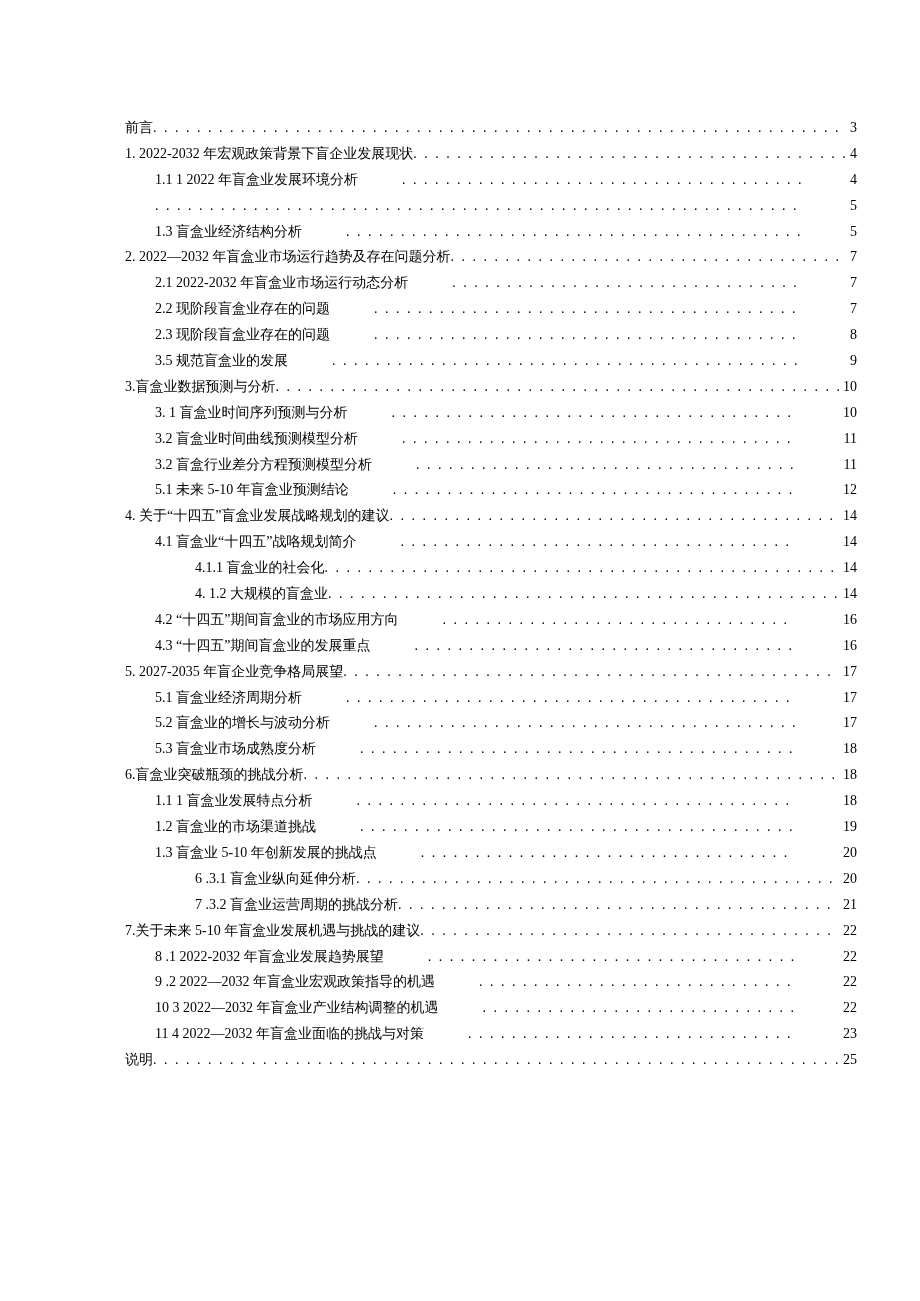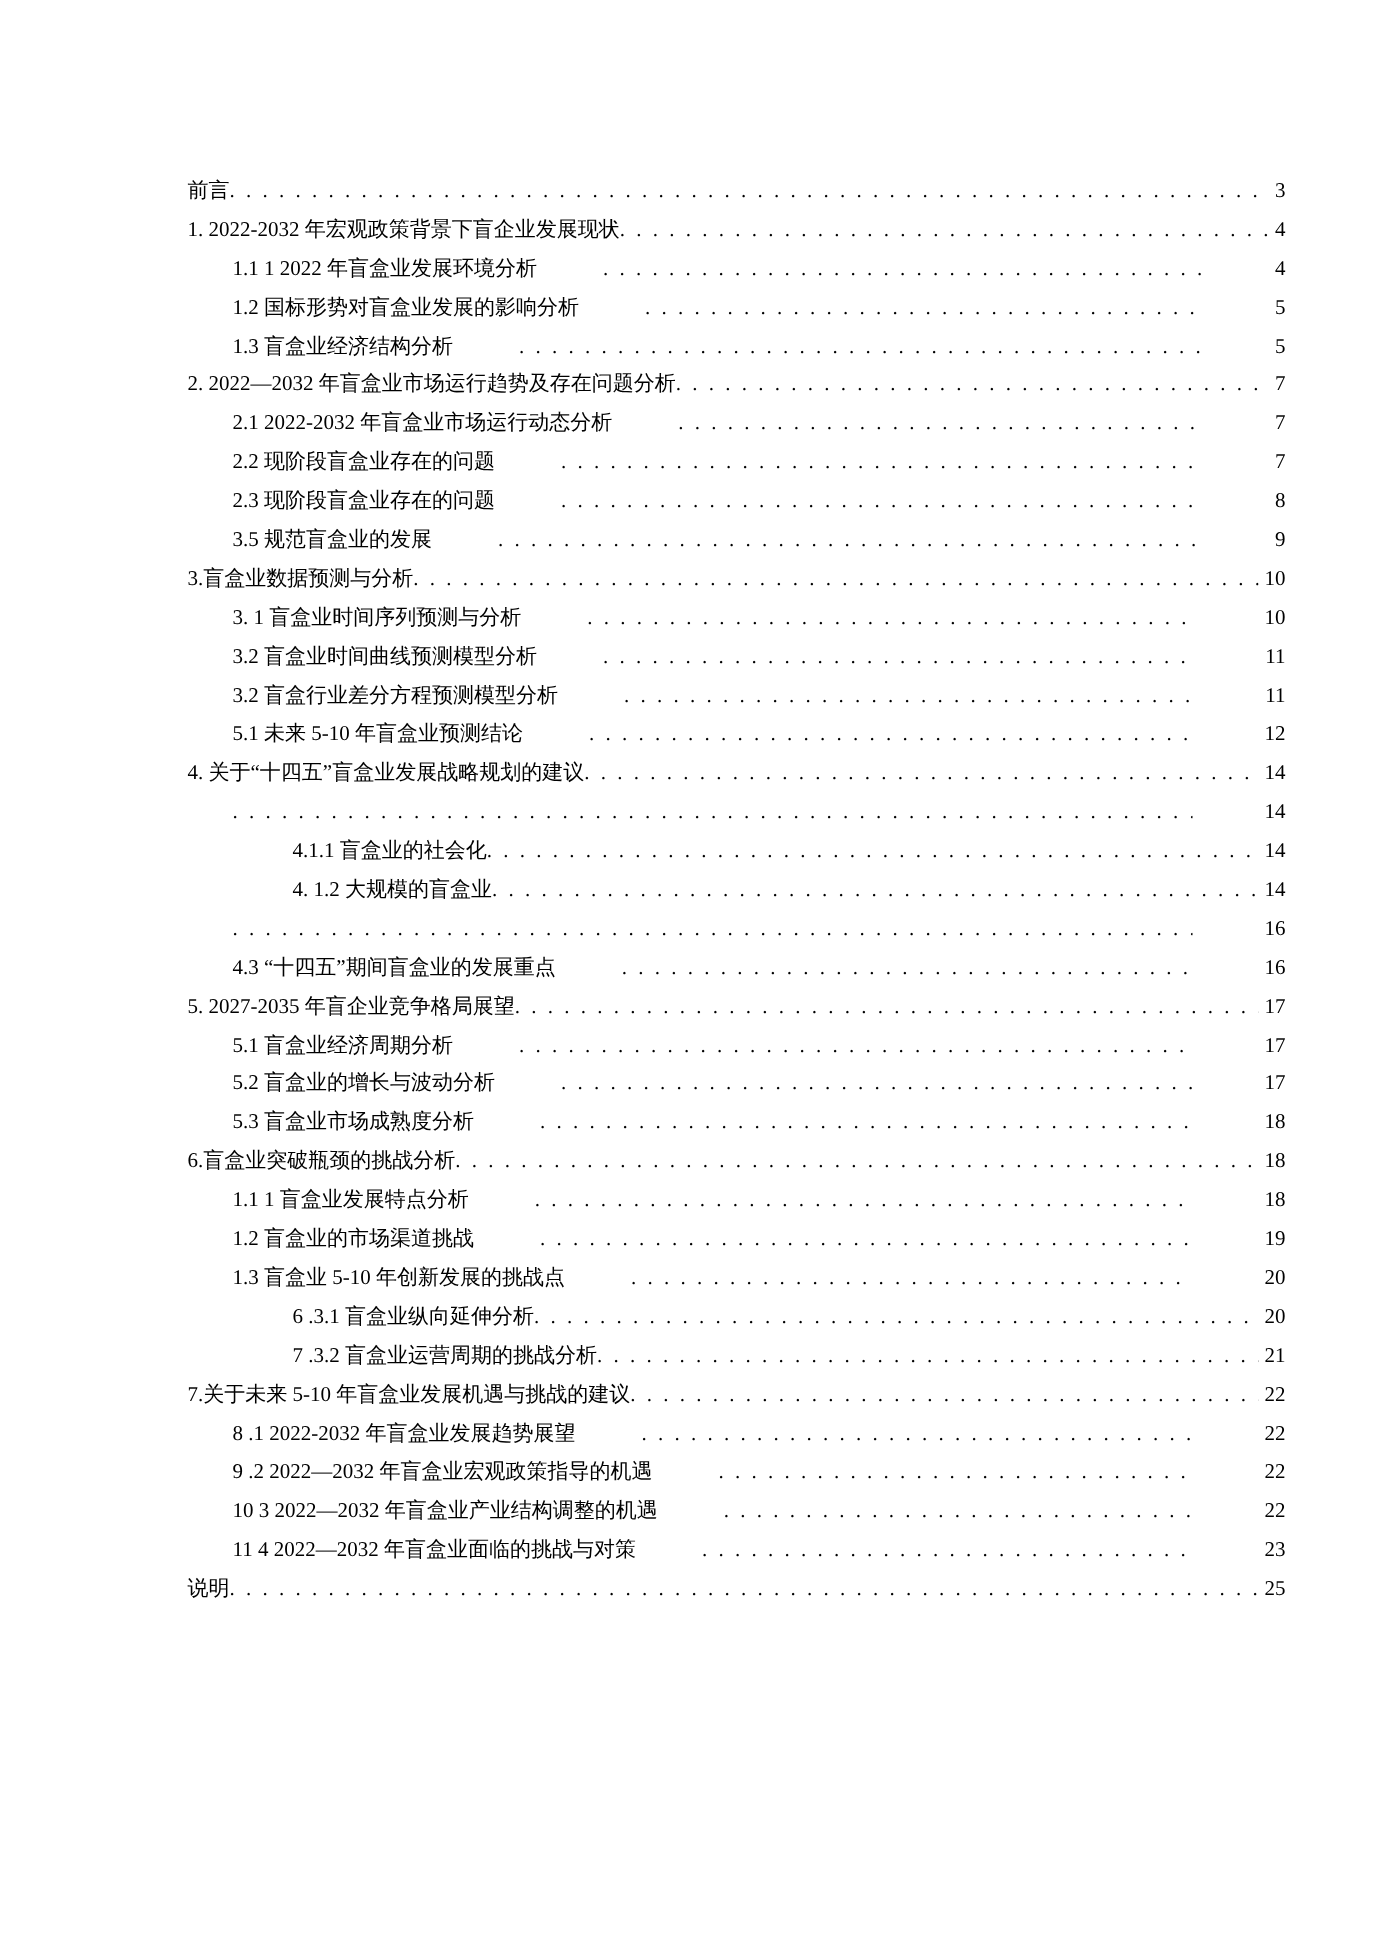--- a/index.html
+++ b/index.html
@@ -58,21 +58,20 @@
         <span class="toc-label">1.   2022-2032 年宏观政策背景下盲企业发展现状</span>
         <span class="toc-dots"></span>
         <span class="toc-page">4</span>
       </div>
       <div class="toc-row indent-1">
         <span class="toc-label">1.1 1 2022 年盲盒业发展环境分析</span>
         <span class="toc-dots"></span>
         <span class="toc-page">4</span>
       </div>
       <div class="toc-row indent-1">
-        <span class="toc-label">1.2     国标形势对盲盒业发展的影响分析</span>
         <span class="toc-dots"></span>
         <span class="toc-page">5</span>
       </div>
       <div class="toc-row indent-1">
         <span class="toc-label">1.3     盲盒业经济结构分析</span>
         <span class="toc-dots"></span>
         <span class="toc-page">5</span>
       </div>
       <div class="toc-row indent-0">
         <span class="toc-label">2.   2022—2032 年盲盒业市场运行趋势及存在问题分析</span>
@@ -123,34 +122,36 @@
         <span class="toc-label">5.1 未来 5-10 年盲盒业预测结论</span>
         <span class="toc-dots"></span>
         <span class="toc-page">12</span>
       </div>
       <div class="toc-row indent-0">
         <span class="toc-label">4.   关于“十四五”盲盒业发展战略规划的建议</span>
         <span class="toc-dots"></span>
         <span class="toc-page">14</span>
       </div>
       <div class="toc-row indent-1">
+        <span class="toc-label">4.1 盲盒业“十四五”战咯规划简介</span>
         <span class="toc-dots"></span>
         <span class="toc-page">14</span>
       </div>
       <div class="toc-row indent-2">
         <span class="toc-label">4.1.1 盲盒业的社会化</span>
         <span class="toc-dots"></span>
         <span class="toc-page">14</span>
       </div>
       <div class="toc-row indent-2">
         <span class="toc-label">4.   1.2 大规模的盲盒业</span>
         <span class="toc-dots"></span>
         <span class="toc-page">14</span>
       </div>
       <div class="toc-row indent-1">
+        <span class="toc-label">4.2    “十四五”期间盲盒业的市场应用方向</span>
         <span class="toc-dots"></span>
         <span class="toc-page">16</span>
       </div>
       <div class="toc-row indent-1">
         <span class="toc-label">4.3    “十四五”期间盲盒业的发展重点</span>
         <span class="toc-dots"></span>
         <span class="toc-page">16</span>
       </div>
       <div class="toc-row indent-0">
         <span class="toc-label">5.   2027-2035 年盲企业竞争格局展望</span>

